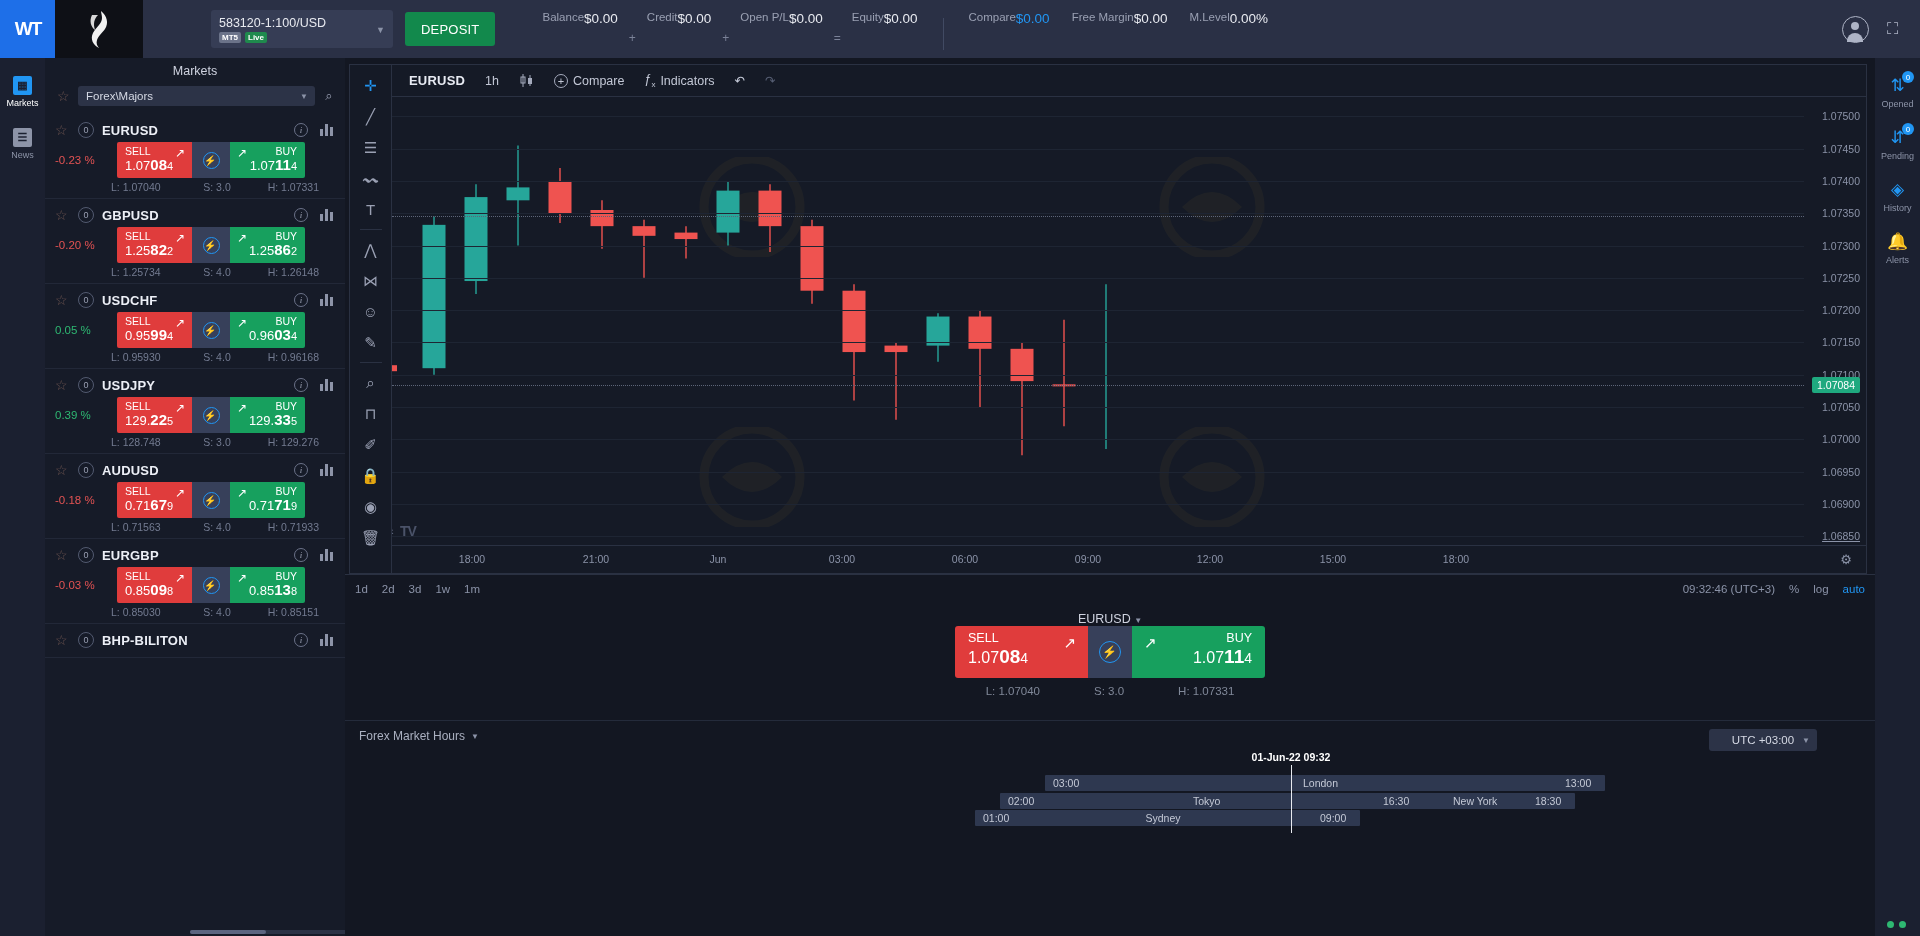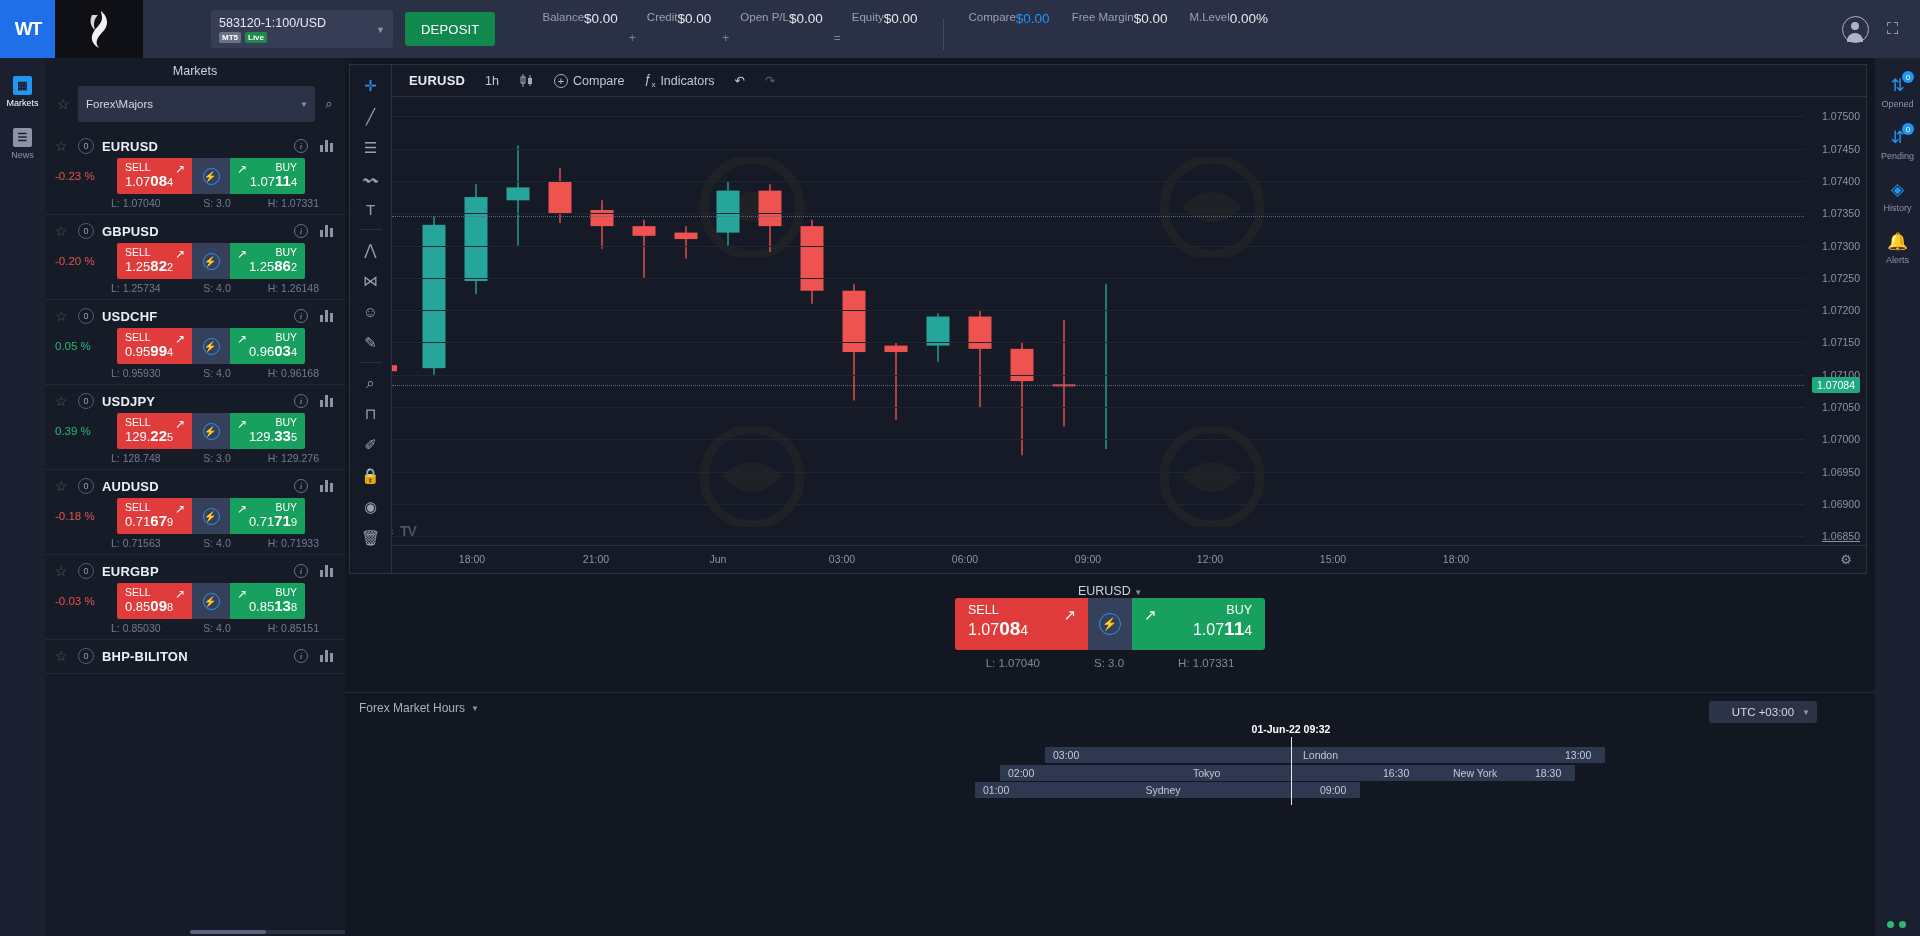--- a/index.html
+++ b/index.html
@@ -82,21 +82,21 @@
   .markets {
     width: 300px; flex: 0 0 300px; background: #161b28;
     display: flex; flex-direction: column; position: relative; overflow: hidden;
   }
   .markets-title { height: 26px; line-height:26px; text-align:center; font-size:12.5px; color:#cfd3e0; }
   .markets-filter { display:flex; align-items:center; gap:6px; padding: 2px 8px 8px 12px; }
   .star {
     width:15px;height:15px; color:#6e5550; font-size:14px; line-height:14px; cursor:pointer;
   }
   .filter-sel {
-    flex:1; height:36px; background:#2c3347; border-radius:3px; display:flex;
+    flex:1; height:20px; background:#2c3347; border-radius:3px; display:flex;
     align-items:center; padding:0 8px; font-size:11.5px; color:#d5d9e4; cursor:pointer;
     position:relative;
   }
   .filter-sel span.c { position:absolute; right:7px; font-size:8px; color:#8b93a8; }
   .srch { width:16px; color:#9aa0b3; font-size:13px; cursor:pointer; text-align:center;}
 
   .mlist { flex:1; overflow:hidden; }
   .mrow { padding: 4px 10px 5px 10px; border-bottom: 1px solid #222838; position:relative; }
   .mrow-head { display:flex; align-items:center; gap:8px; height:24px; }
   .badge0 {
@@ -720,20 +720,33 @@
               <div class="t" style="left: 450px;">03:00</div>
               <div class="t" style="left: 573px;">06:00</div>
               <div class="t" style="left: 696px;">09:00</div>
               <div class="t" style="left: 818px;">12:00</div>
               <div class="t" style="left: 941px;">15:00</div>
               <div class="t" style="left: 1064px;">18:00</div>
             </div>
         </div>
       </div>
 
+      <div class="chart-foot">
+        <span class="rng">1d</span>
+        <span class="rng">2d</span>
+        <span class="rng">3d</span>
+        <span class="rng">1w</span>
+        <span class="rng">1m</span>
+        <div class="foot-right">
+          <span>09:32:46 (UTC+3)</span>
+          <span class="rng">%</span>
+          <span class="rng">log</span>
+          <span class="on">auto</span>
+        </div>
+      </div>
 
       <div class="tradepanel">
         <div class="tp-sym">
           <span>EURUSD</span>
           <span style="font-size:8px;color:#8b93a8">▼</span>
         </div>
         <div class="tp-box">
           <div class="tp-side sell">
             <div class="tp-lab">SELL</div>
             <div class="tp-price">

